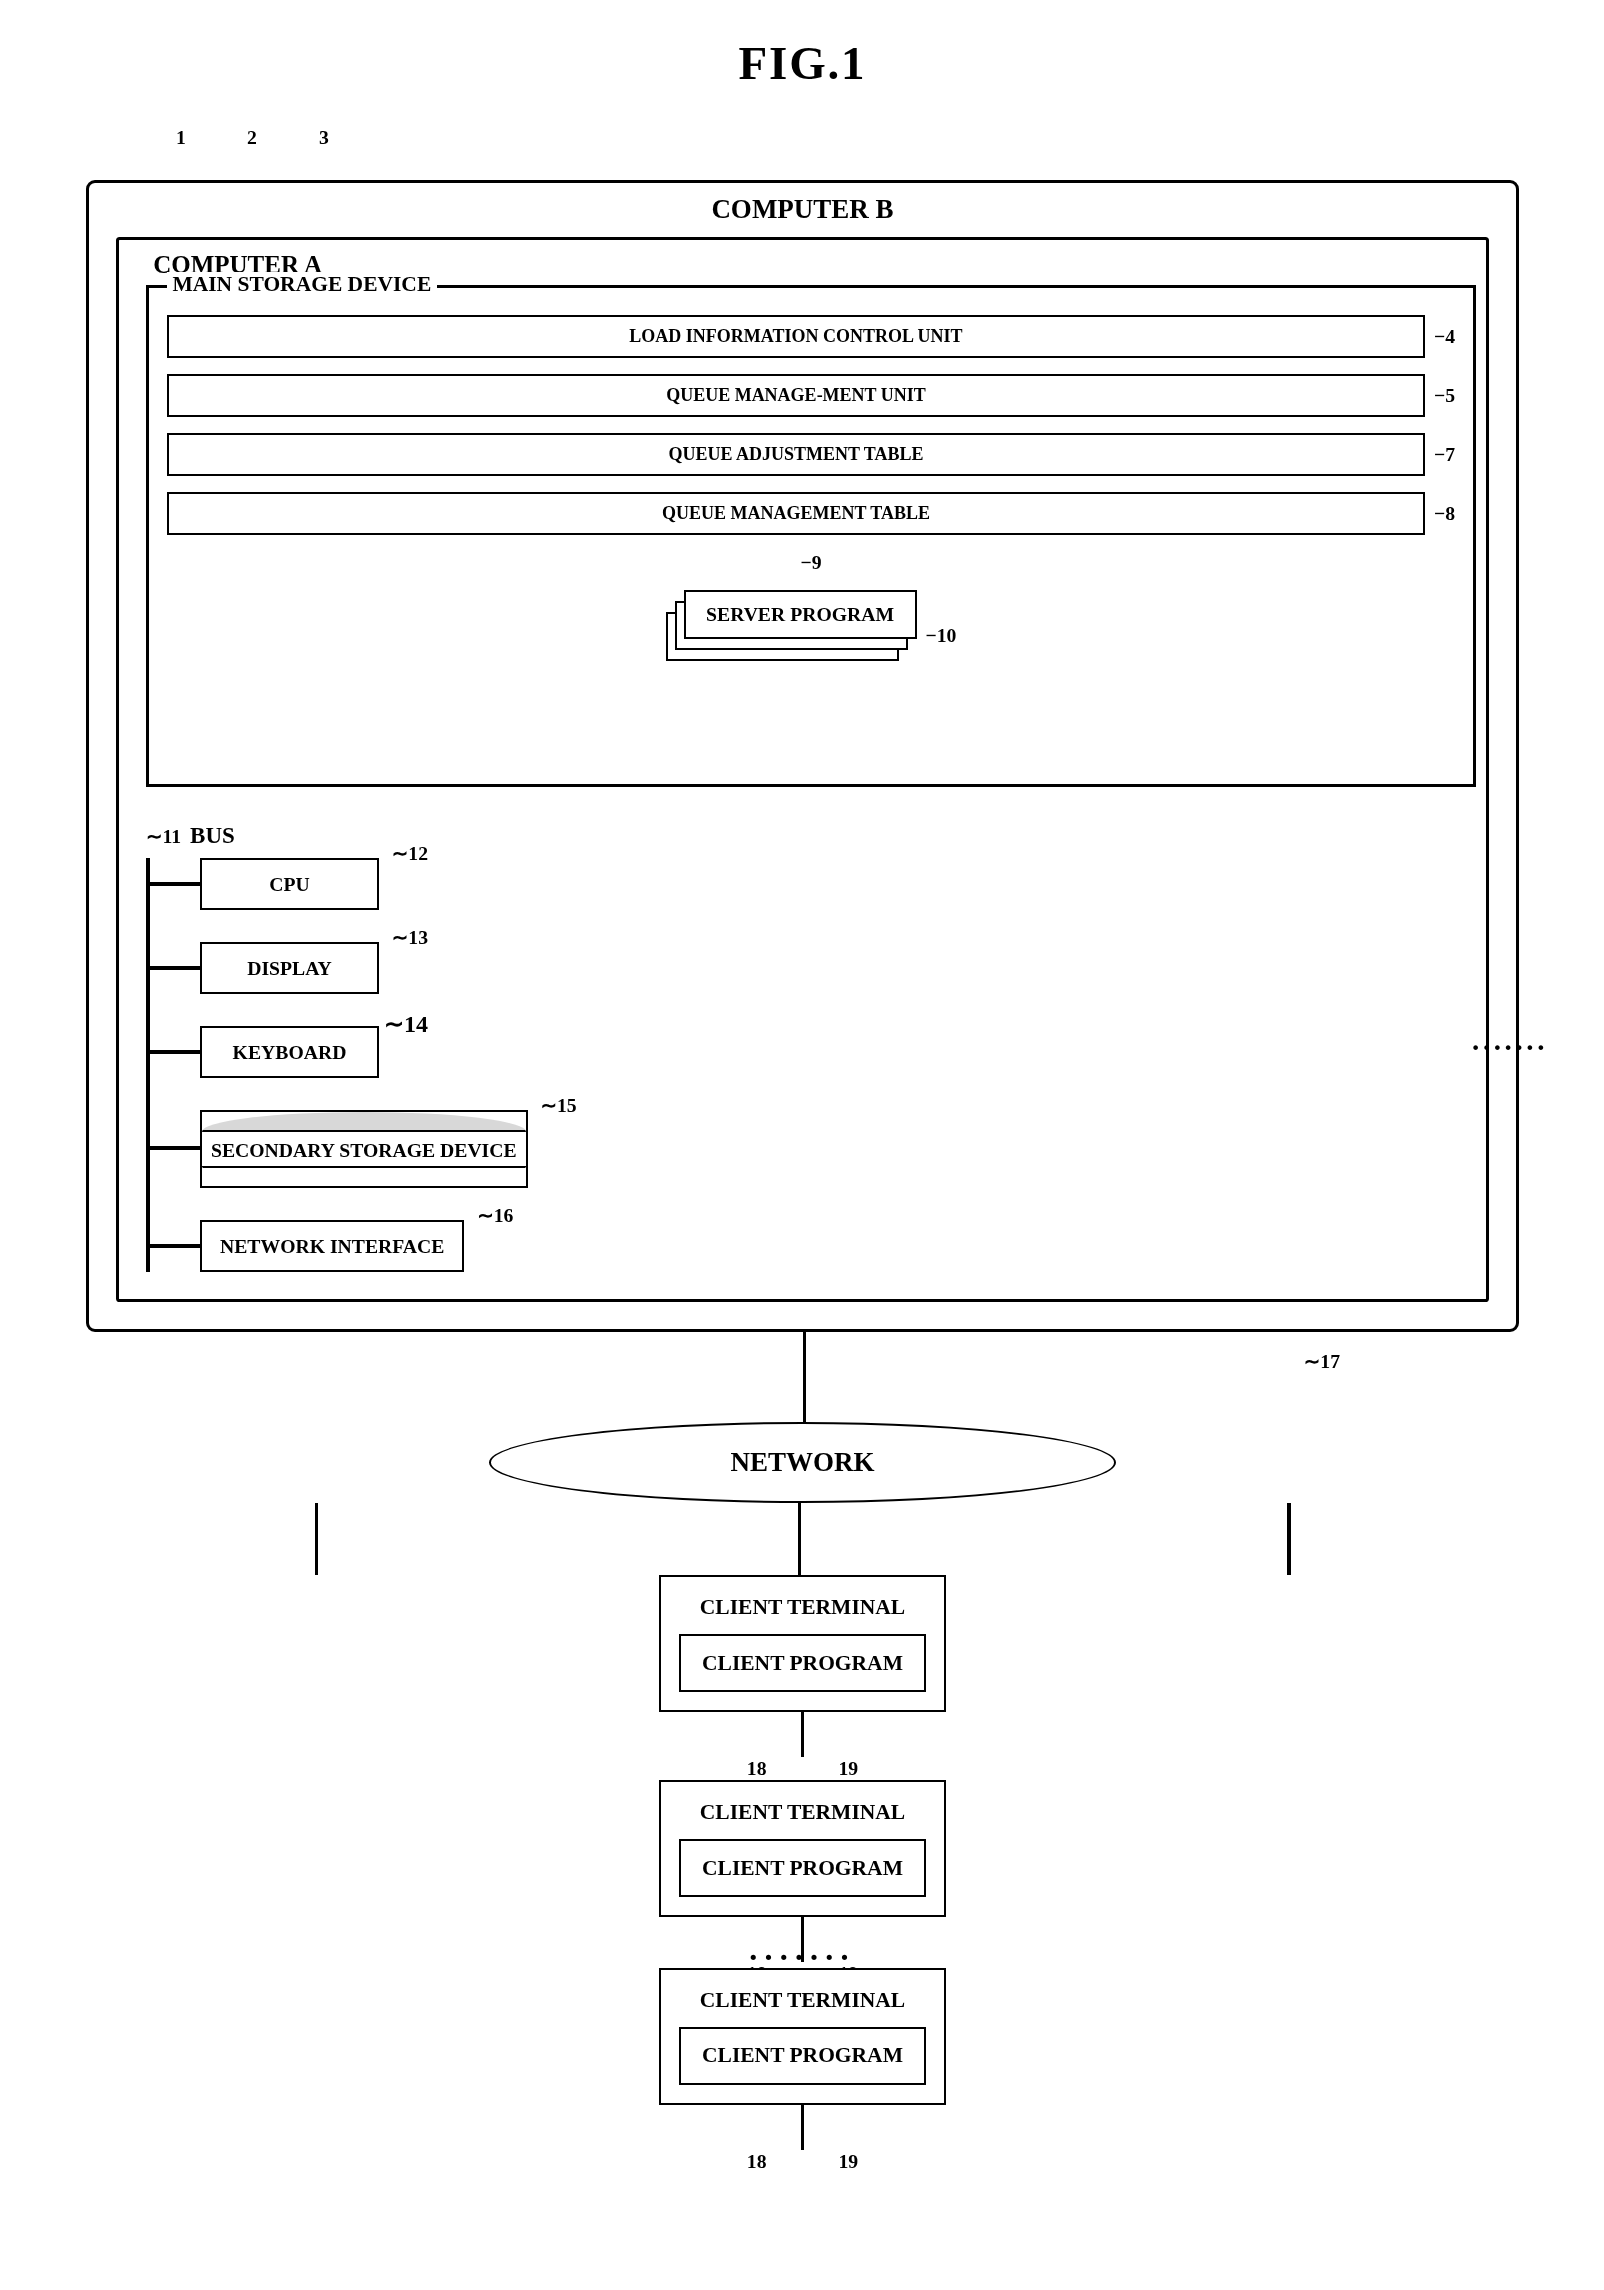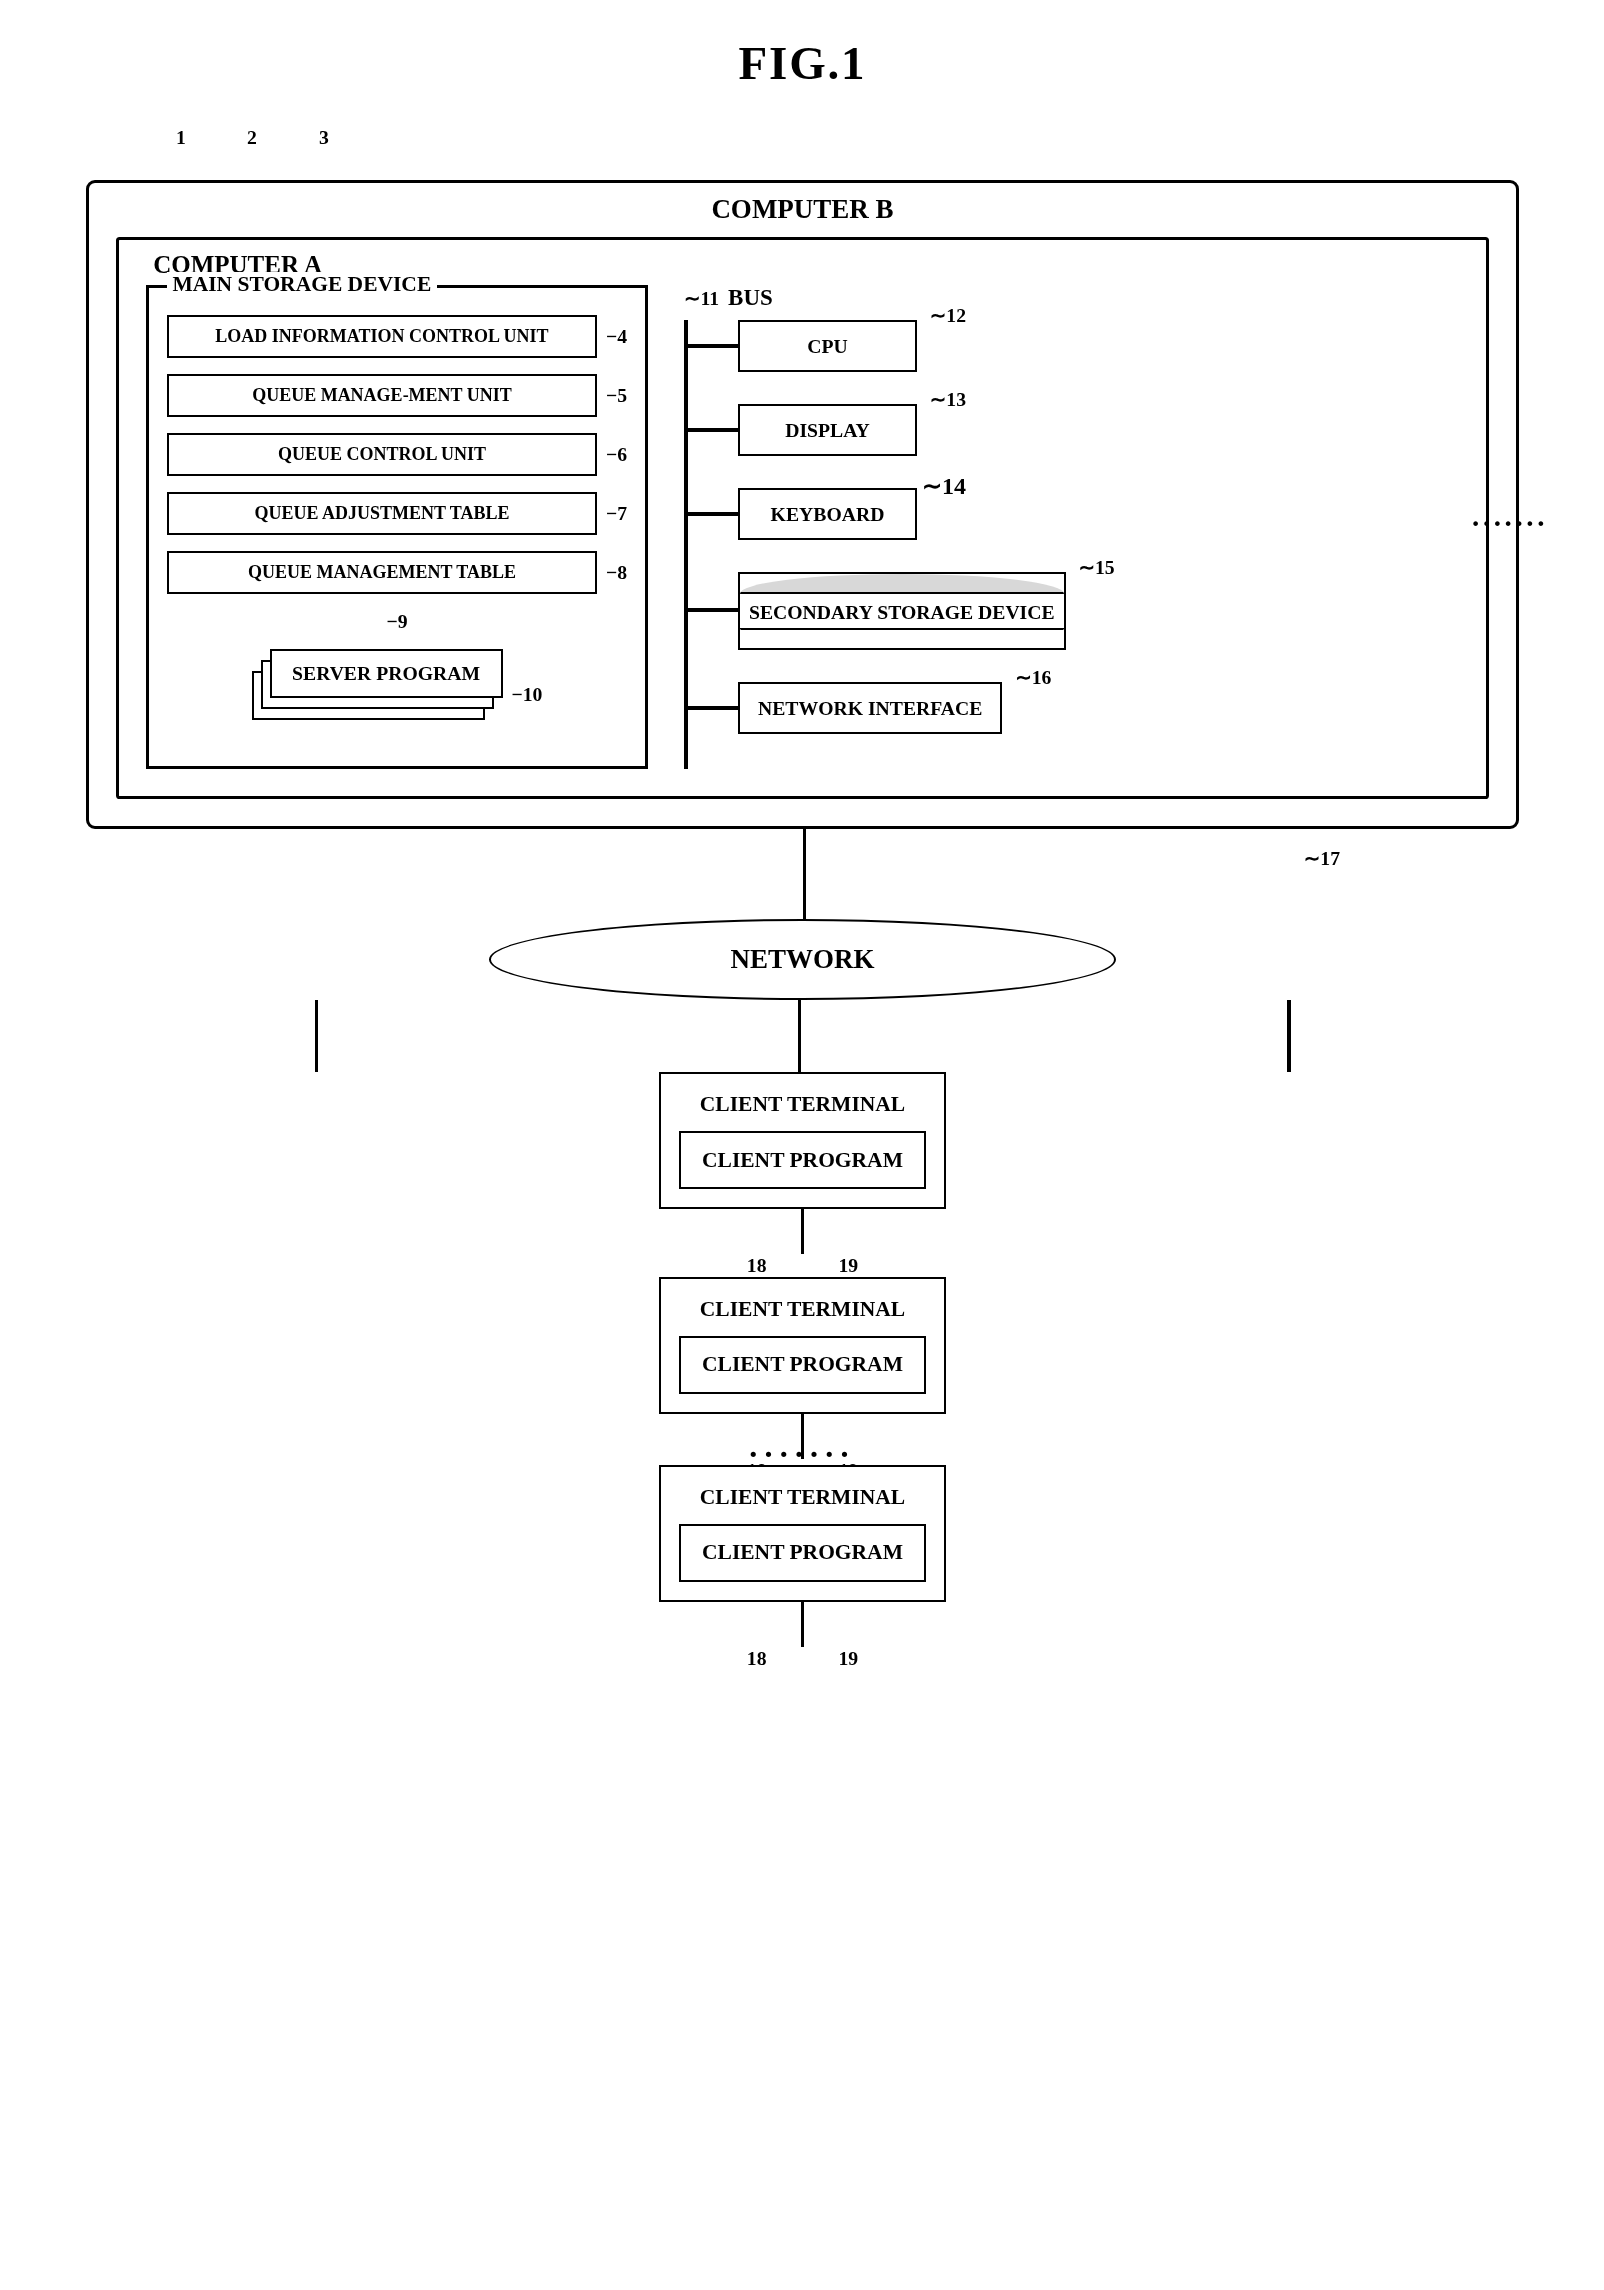--- a/index.html
+++ b/index.html
@@ -61,21 +61,21 @@
       left: 27px;
       font-size: 25px;
       font-weight: bold;
       background: #fff;
       padding: 0 7.2px;
     }
 
     
     .computer-a-inner {
       display: flex;
-      flex-direction: row;
+      flex-direction: column;
       gap: 36px;
       margin-top: 18px;
     }
 
     
     .main-storage {
       border: 3.6px solid #000;
       padding: 18px 18px 27px 18px;
       position: relative;
       flex: 0 0 502px;
@@ -259,26 +259,20 @@
               <span style="font-size:19.7px; font-weight:bold; white-space:nowrap;">−4</span>
             </div>
 
             <div class="storage-item-row">
               <div class="storage-box" style="font-size:18px; padding: 9px 10.7px;">
                 <span>QUEUE MANAGE-MENT UNIT</span>
               </div>
               <span style="font-size:19.7px; font-weight:bold;">−5</span>
             </div>
 
-            <div class="storage-item-row">
-              <div class="storage-box" style="font-size:18px; padding: 9px 10.7px;">
-                <span>QUEUE CONTROL UNIT</span>
-              </div>
-              <span style="font-size:19.7px; font-weight:bold;">−6</span>
-            </div>
 
             <div class="storage-item-row">
               <div class="storage-box" style="font-size:18px; padding: 9px 10.7px;">
                 <span>QUEUE ADJUSTMENT TABLE</span>
               </div>
               <span style="font-size:19.7px; font-weight:bold;">−7</span>
             </div>
 
             <div class="storage-item-row">
               <div class="storage-box" style="font-size:18px; padding: 9px 10.7px;">

